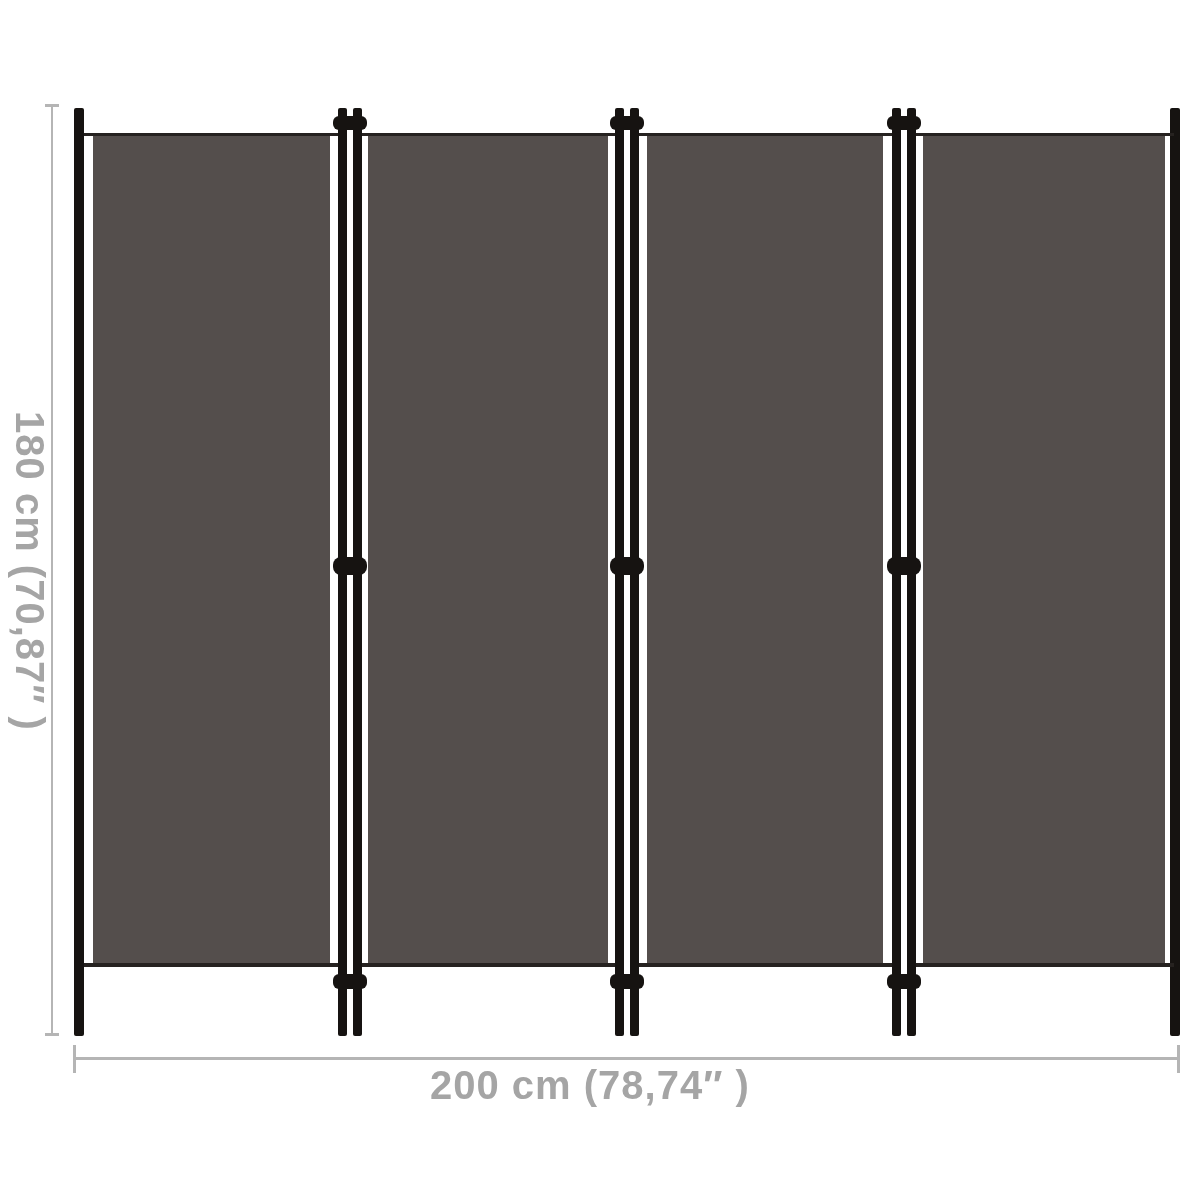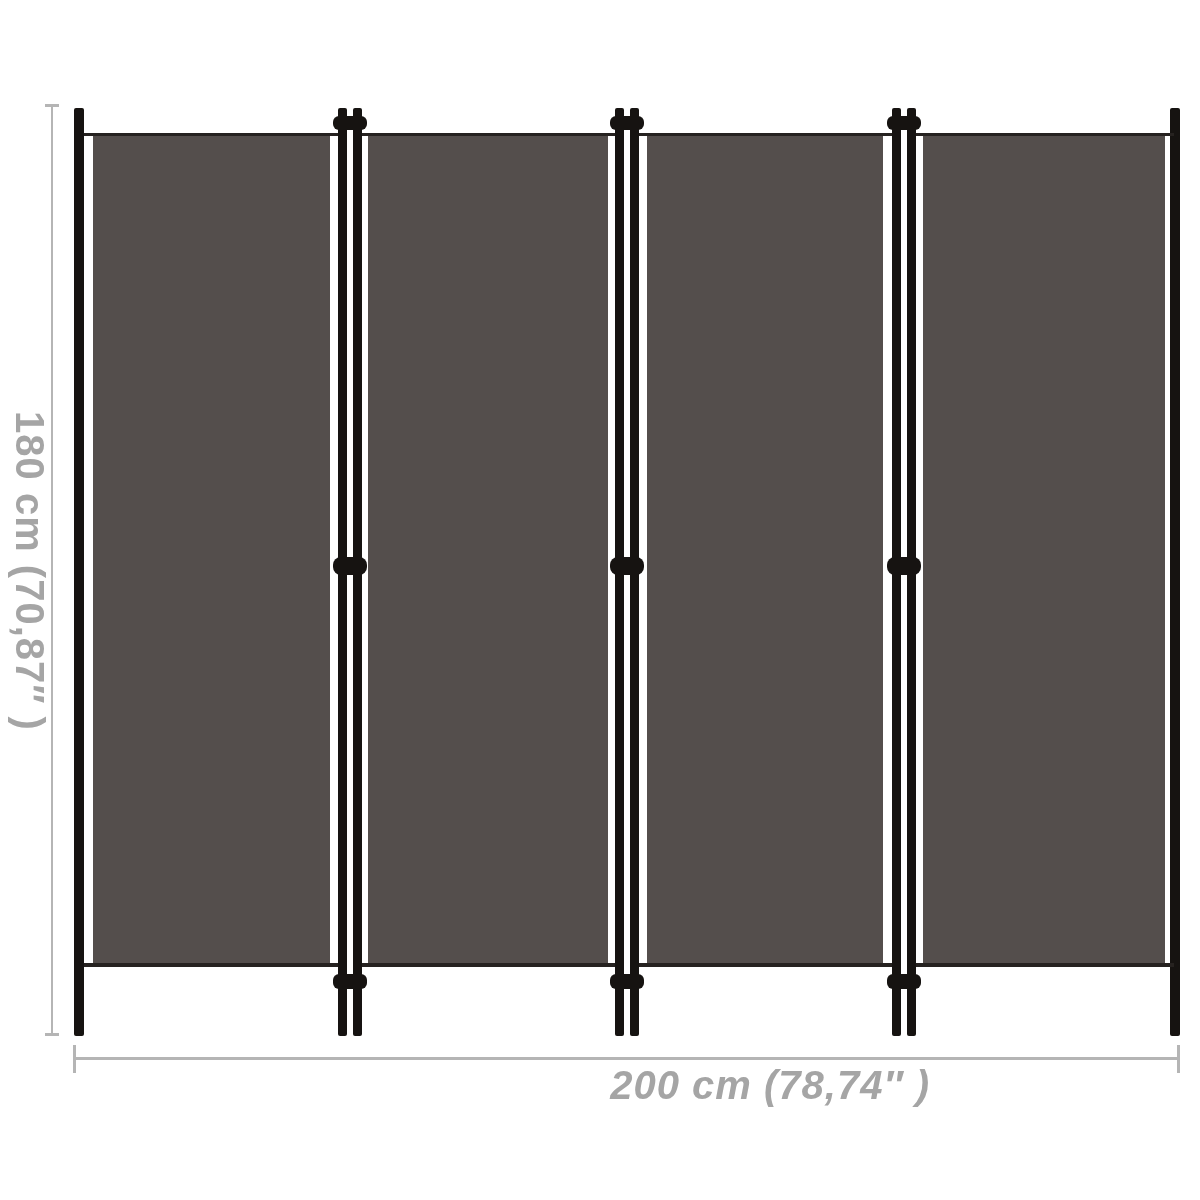--- a/index.html
+++ b/index.html
@@ -123,27 +123,26 @@
     font-weight: bold;
     letter-spacing: 1px;
     white-space: nowrap;
     color: var(--dim-text, #a5a5a5);
   }
   .hlabel {
     position: absolute;
     left: 430px; top: 1062px;
     width: 500px;
     line-height: 46px;
-    text-align: right;
+    text-align: left;
     font-size: 40px;
     font-weight: bold;
     letter-spacing: 1px;
     white-space: nowrap;
     color: var(--dim-text, #a5a5a5);
-    font-style: italic;
   }
 </style>
 </head>
 <body>
 
 <div class="stage">
 
   <div class="vline"></div>
   <div class="vcap top"></div>
   <div class="vcap bot"></div>

